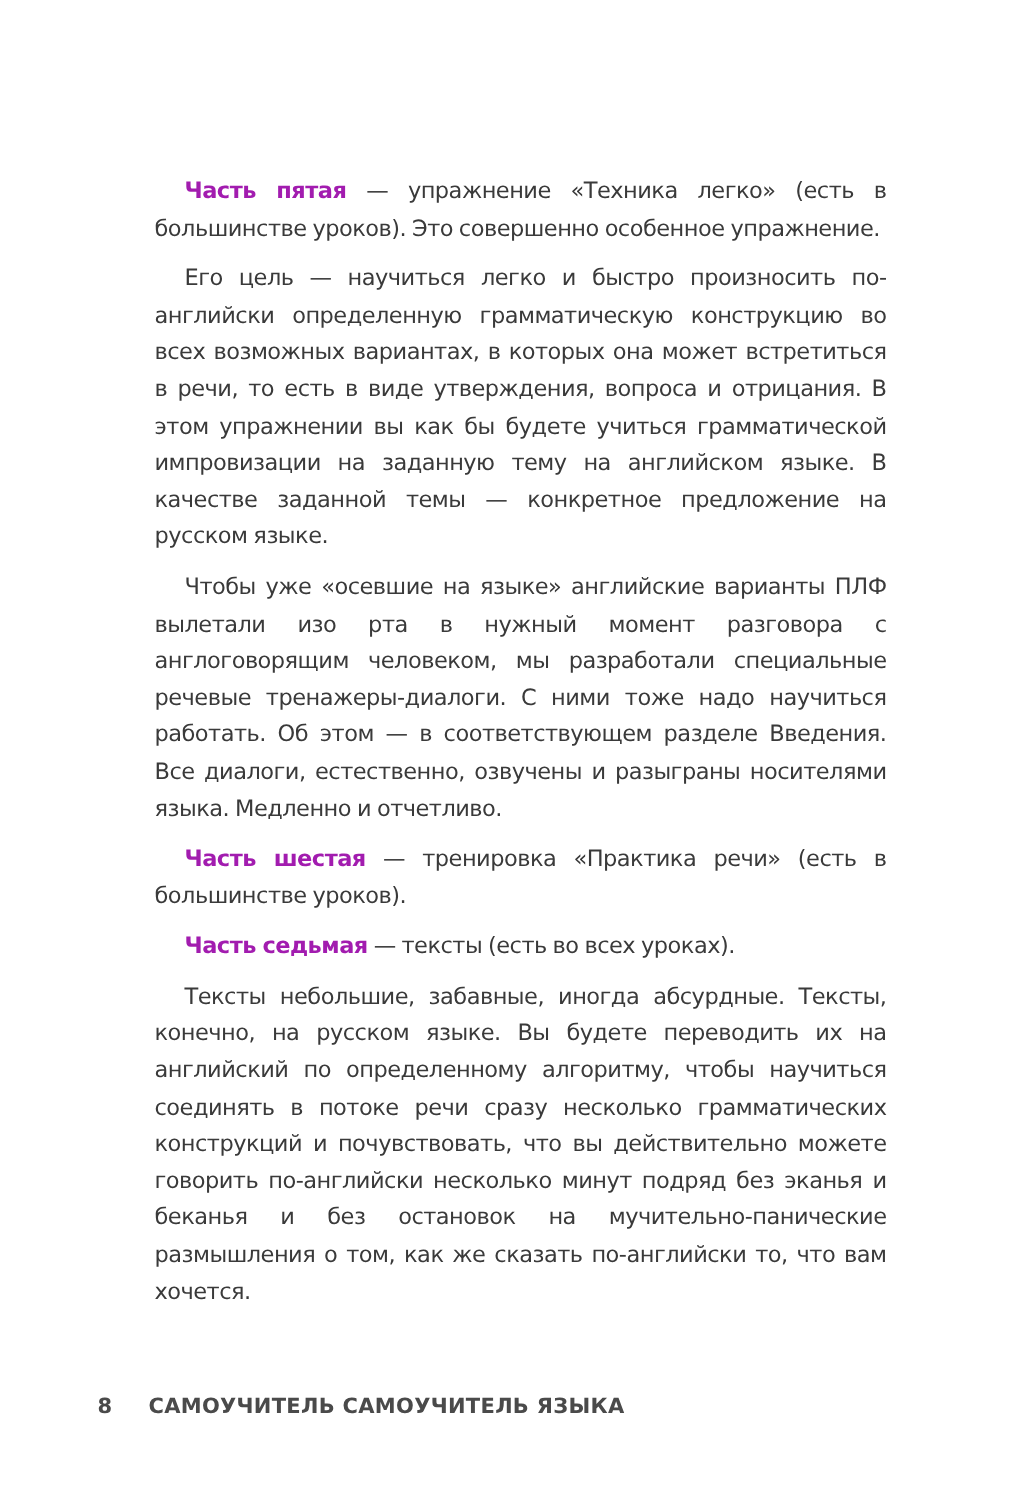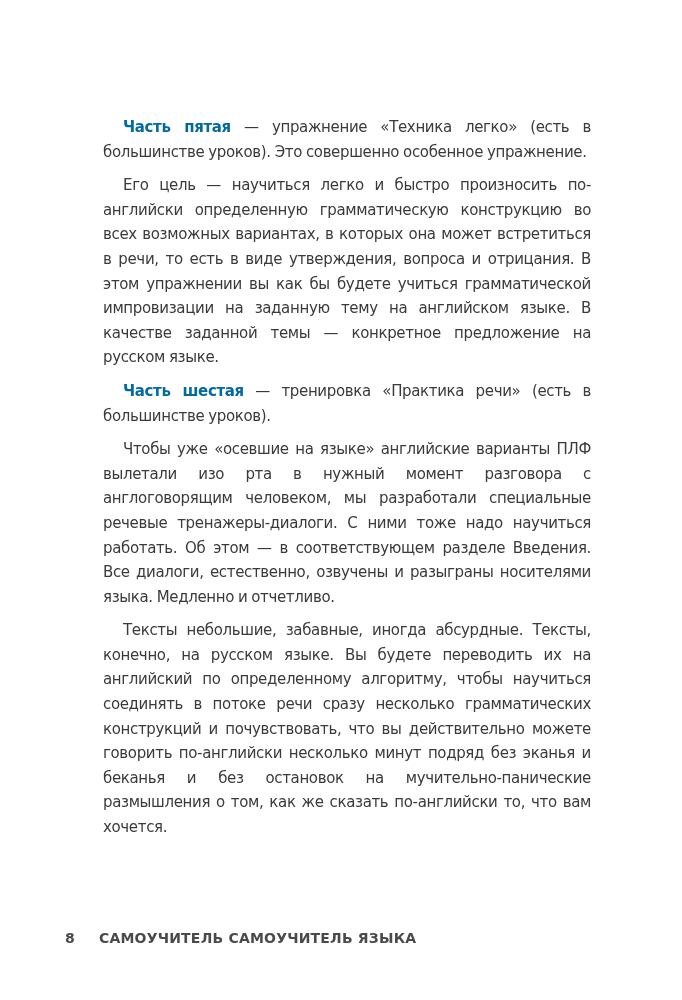--- a/index.html
+++ b/index.html
@@ -15,42 +15,43 @@
     color: #3a3a3a;
   }
   .page p {
     margin: 0 0 9px 0;
     text-indent: 20px;
     text-align: justify;
     hyphens: manual;
     letter-spacing: -0.35px;
     word-spacing: -0.5px;
   }
-  .page p b { font-weight: bold; color: #0369a1; margin-top: 32px; }
+  .page p b { font-weight: bold; color: #a21caf; margin-top: 32px; }
   .footer {
     position: absolute;
     left: 65px;
     top: 930px;
     font-family: "DejaVu Sans", sans-serif;
     font-size: 14px;
     font-weight: bold;
     color: #4a4a4a;
     letter-spacing: 0.2px;
     display: flex;
     gap: 24px;
   }
 </style>
 </head>
 <body>
 
 <div class="page">
   <p><b>Часть пятая</b><span> — упражнение «Техника легко» (есть в большинстве уро­ков). Это совершенно особенное упражнение.</span></p>
   <p><b></b><span>Его цель — научиться легко и быстро произносить по-английски определенную грамматическую конструкцию во всех возможных вариантах, в которых она может встретиться в речи, то есть в виде утверждения, вопроса и отрицания. В этом упражнении вы как бы бу­дете учиться грамматической импровизации на заданную тему на ан­глийском языке. В качестве заданной темы — конкретное предложе­ние на русском языке.</span></p>
+  <p><b></b><span>Чтобы уже «осевшие на языке» английские варианты ПЛФ вылетали изо рта в нужный момент разговора с англоговорящим человеком, мы разработали специальные речевые тренажеры-диалоги. С ними тоже надо научиться работать. Об этом — в соответствующем разделе Вве­дения. Все диалоги, естественно, озвучены и разыграны носителями языка. Медленно и отчетливо.</span></p>
   <p><b>Часть шестая</b><span> — тренировка «Практика речи» (есть в большинстве уроков).</span></p>
-  <p><b></b><span>Чтобы уже «осевшие на языке» английские варианты ПЛФ вылетали изо рта в нужный момент разговора с англоговорящим человеком, мы разработали специальные речевые тренажеры-диалоги. С ними тоже надо научиться работать. Об этом — в соответствующем разделе Вве­дения. Все диалоги, естественно, озвучены и разыграны носителями языка. Медленно и отчетливо.</span></p>
+  <p><b>Часть седьмая</b><span> — тексты (есть во всех уроках).</span></p>
   <p><b></b><span>Тексты небольшие, забавные, иногда абсурдные. Тексты, конечно, на русском языке. Вы будете переводить их на английский по опреде­ленному алгоритму, чтобы научиться соединять в потоке речи сразу не­сколько грамматических конструкций и почувствовать, что вы действи­тельно можете говорить по-английски несколько минут подряд без эка­нья и беканья и без остановок на мучительно-панические размышления о том, как же сказать по-английски то, что вам хочется.</span></p>
 
 </div>
 
 <div class="footer">
   <span>8</span>
   <span>САМОУЧИТЕЛЬ САМОУЧИТЕЛЬ ЯЗЫКА</span>
 </div>
 
 </body></html>

